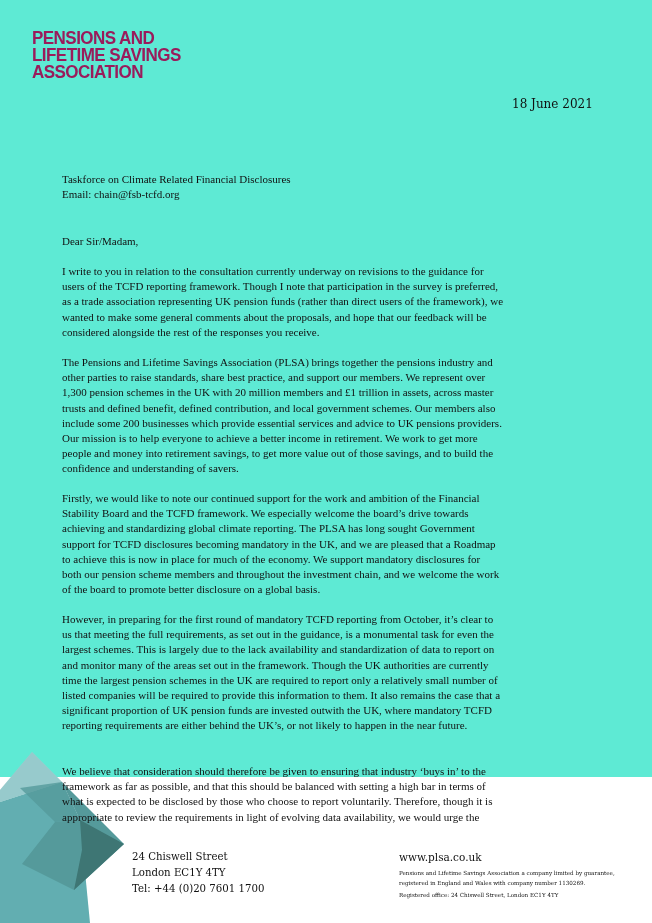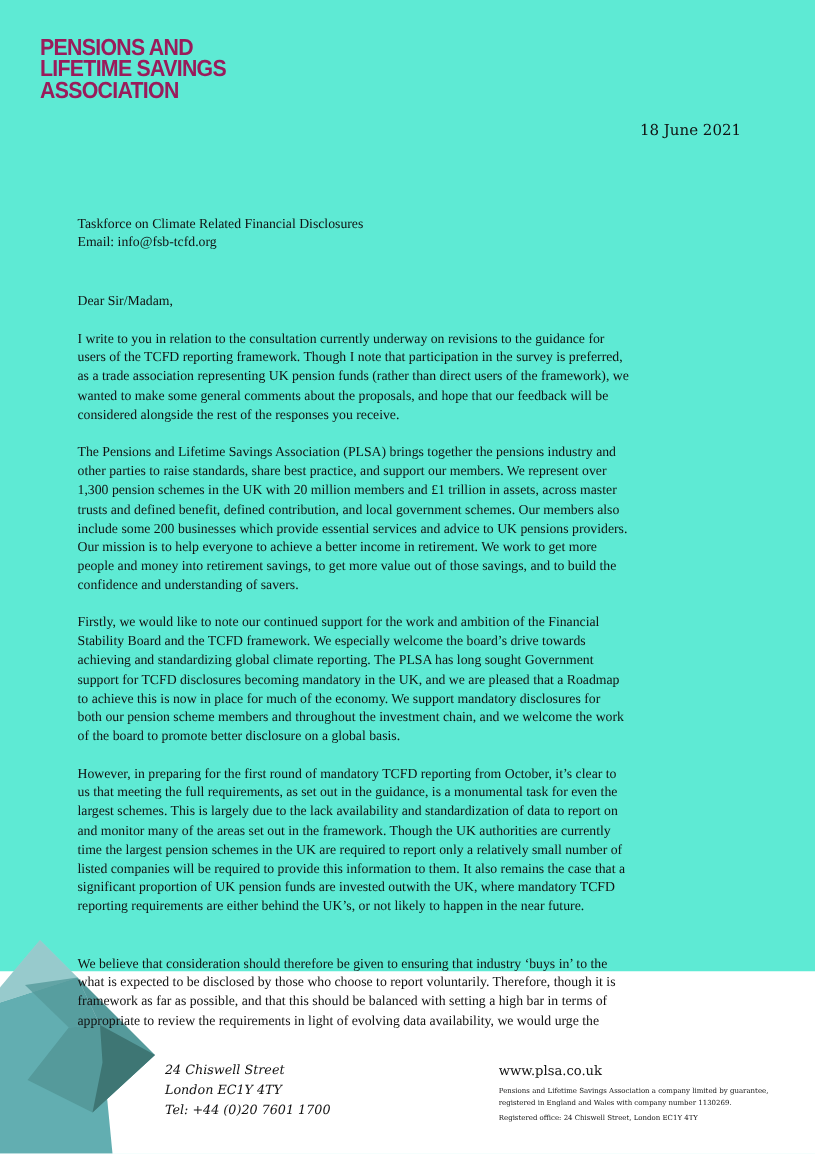--- a/index.html
+++ b/index.html
@@ -23,21 +23,21 @@
     position: absolute; left: 62px;
     font-family: "Liberation Serif", serif; font-size: 11px; color: #111;
     line-height: 15.2px; white-space: nowrap;
   }
   .line { height: 15.2px; white-space: nowrap; }
 
   .deco { position: absolute; left: 0; top: 740px; width: 140px; height: 183px; }
 
   .footer-left {
     position: absolute; left: 132px; top: 849px;
-    font-family: "DejaVu Serif", serif; font-size: 10.2px; color: #111; line-height: 16px; font-style: italic;
+    font-family: "DejaVu Serif", serif; font-size: 10.2px; color: #111; line-height: 16px;
   }
   .footer-right {
     position: absolute; left: 399px; top: 849px;
     font-family: "DejaVu Serif", serif; color: #111;
   }
   .footer-right .web { font-size: 10.5px; line-height: 16px; }
   .footer-right .small { font-size: 5.6px; line-height: 9.5px; white-space: nowrap; }
   .footer-right .reg { font-size: 5.6px; margin-top: 4px; white-space: nowrap; }
 </style>
 </head>
@@ -48,21 +48,21 @@
   <div class="logo">
     <div>PENSIONS AND</div>
     <div>LIFETIME SAVINGS</div>
     <div>ASSOCIATION</div>
   </div>
 
   <div class="date">18 June 2021</div>
 
   <div class="body-text" style="top:172px;">
     <div class="line">Taskforce on Climate Related Financial Disclosures</div>
-    <div class="line">Email: info@fsb-tcfd.org</div>
+    <div class="line">Email: chain@fsb-tcfd.org</div>
   </div>
 
   <div class="body-text" style="top:234px;">Dear Sir/Madam,</div>
 
   <div class="body-text" style="top:264px;">
     <div class="line">I write to you in relation to the consultation currently underway on revisions to the guidance for</div>
     <div class="line">users of the TCFD reporting framework. Though I note that participation in the survey is preferred,</div>
     <div class="line">as a trade association representing UK pension funds (rather than direct users of the framework), we</div>
     <div class="line">wanted to make some general comments about the proposals, and hope that our feedback will be</div>
     <div class="line">considered alongside the rest of the responses you receive.</div>
@@ -105,22 +105,22 @@
     <polygon points="0,50 32,12 62,42 0,62" fill="#a9d3d4"></polygon>
     <polygon points="0,62 62,42 80,80 90,183 0,183" fill="#62aeb1"></polygon>
     <polygon points="32,12 62,42 0,62 0,50" fill="#8cc4c6" opacity="0.6"></polygon>
     <polygon points="20,48 62,42 80,80 55,82" fill="#559a9b" opacity="0.8"></polygon>
     <polygon points="62,42 124,104 74,150 22,124 55,82 80,80" fill="#559a9b"></polygon>
     <polygon points="80,80 124,104 74,150 82,110" fill="#3e7674"></polygon>
   </svg>
 
   <div class="body-text" style="top:764px;">
     <div class="line">We believe that consideration should therefore be given to ensuring that industry ‘buys in’ to the</div>
+    <div class="line">framework as far as possible, and that this should be balanced with setting a high bar in terms of</div>
     <div class="line">what is expected to be disclosed by those who choose to report voluntarily. Therefore, though it is</div>
-    <div class="line">framework as far as possible, and that this should be balanced with setting a high bar in terms of</div>
     <div class="line">appropriate to review the requirements in light of evolving data availability, we would urge the</div>
   </div>
 
   <div class="footer-left">
     <div>24 Chiswell Street</div>
     <div>London EC1Y 4TY</div>
     <div>Tel: +44 (0)20 7601 1700</div>
   </div>
 
   <div class="footer-right">

